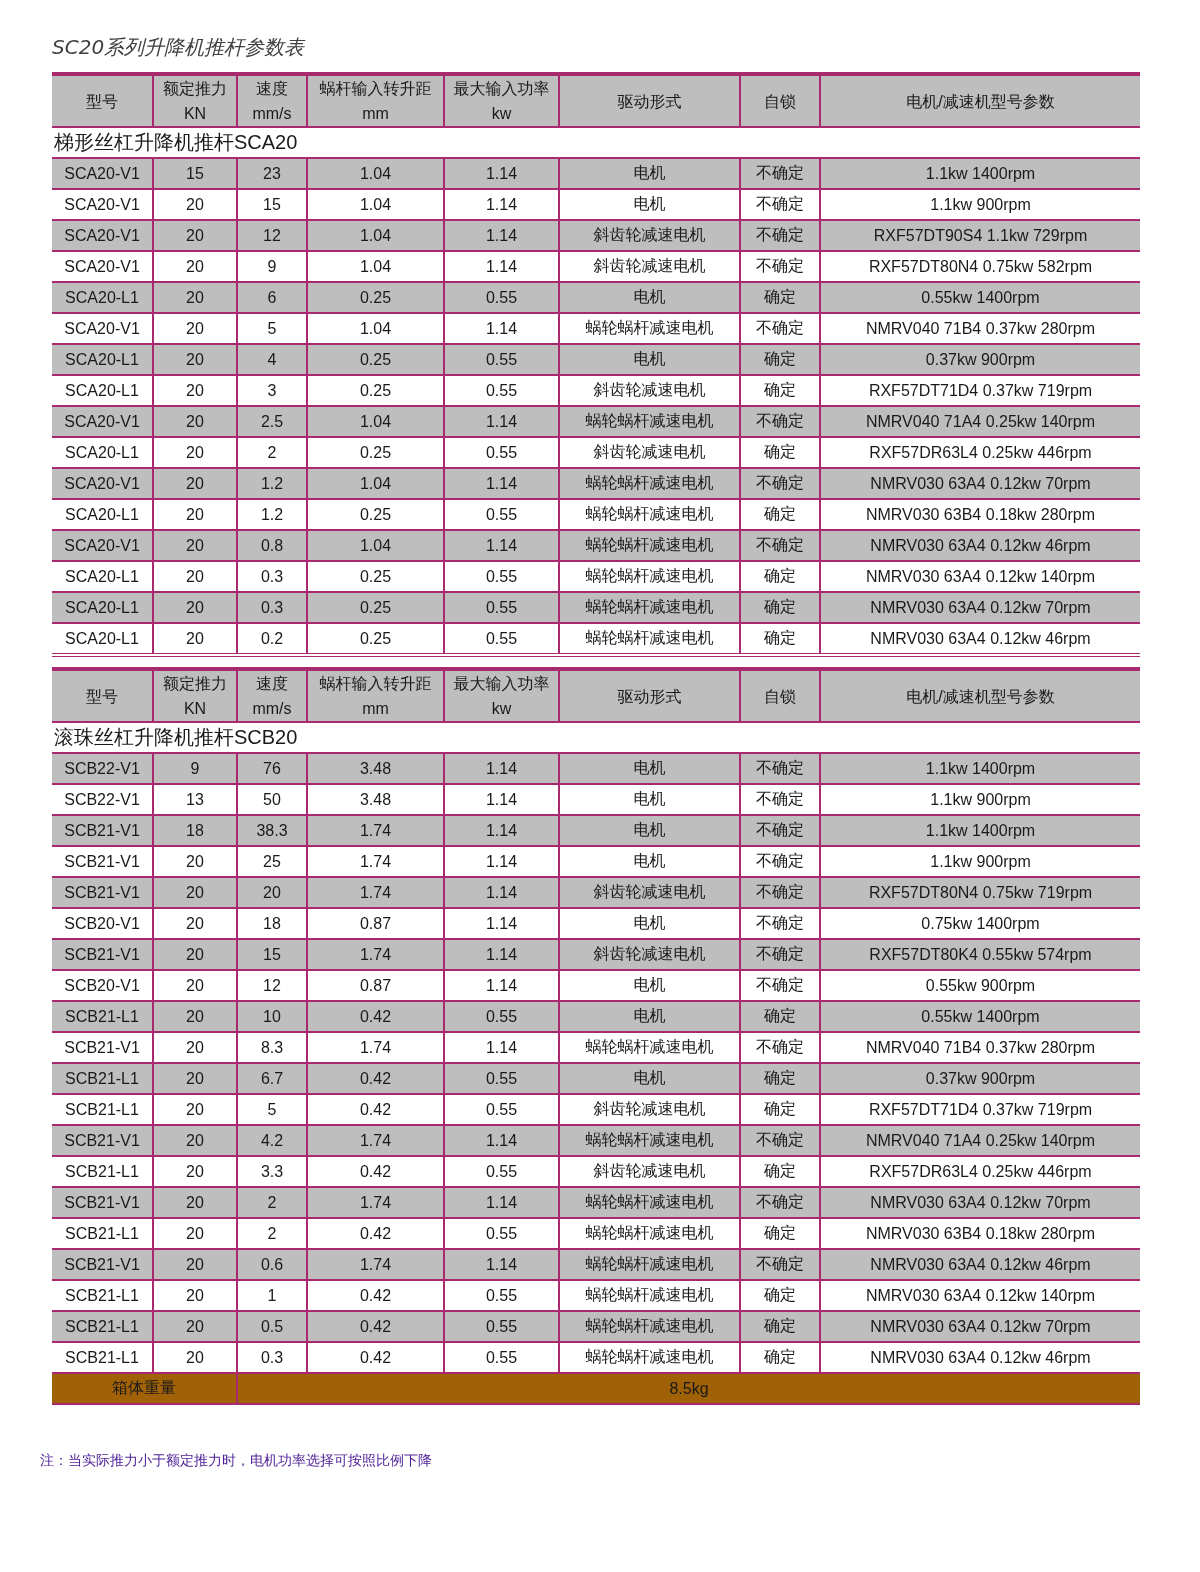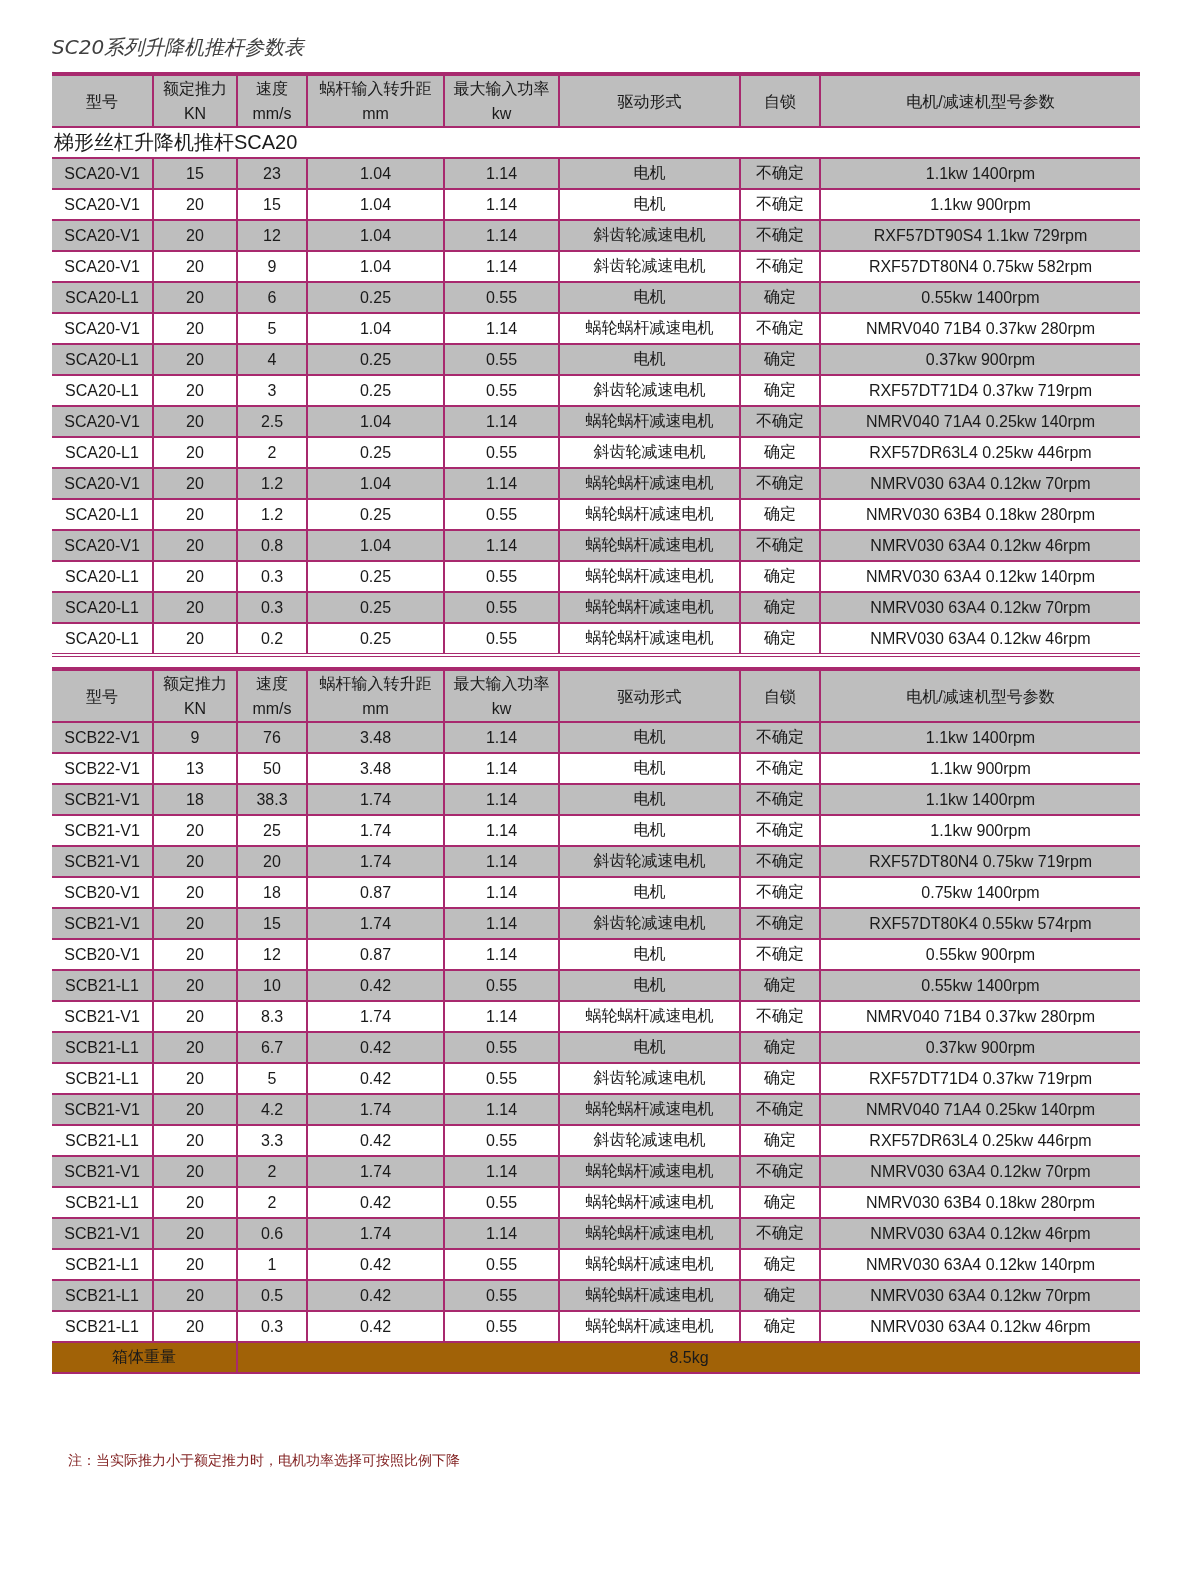--- a/index.html
+++ b/index.html
@@ -14,21 +14,21 @@
   .tbl tr.hdr td { background: #bebebe; height: 49px; font-size: 16px; line-height: 25px; }
   .tbl tr.hdr { border-top: 4px solid #a8296e; margin-top: 24px; }
   .tbl tr.section td { text-align: left; padding-left: 2px; font-size: 20px; background: #fff; border-left: none; }
   .tbl tr.gray td { background: #bebebe; }
   .tbl tr.white td { background: #ffffff; }
   .tbl tr.last td { border-bottom: 4px double #a8296e; }
   .tbl tr.wt td { background: #a16207; height: 29px; }
   .tbl tr.wt.final td { border-bottom: 4px solid #a8296e; }
   #t1 { top: 72px; }
   #t2 { top: 667px; }
-  .notes { position: absolute; left: 68px; top: 1449px; font-size: 14px; line-height: 23px; color: #7f1d1d; }
+  .notes { position: absolute; left: 40px; top: 1449px; font-size: 14px; line-height: 23px; color: #4c1d95; }
   .notes div { white-space: nowrap; }
 </style>
 </head>
 <body>
 
 <div class="title">SC20系列升降机推杆参数表</div>
 
 <table class="tbl" id="t1">
   <colgroup>
       <col class="c1">
@@ -272,20 +272,23 @@
         <td>
           <div>驱动形式</div>
         </td>
         <td>
           <div>自锁</div>
         </td>
         <td>
           <div>电机/减速机型号参数</div>
         </td>
       </tr>
+      <tr class="section">
+        <td colspan="8">滚珠丝杠升降机推杆SCB20</td>
+      </tr>
       <tr class="gray">
         <td>SCB22-V1</td>
         <td>9</td>
         <td>76</td>
         <td>3.48</td>
         <td>1.14</td>
         <td>电机</td>
         <td>不确定</td>
         <td>1.1kw 1400rpm</td>
       </tr>

